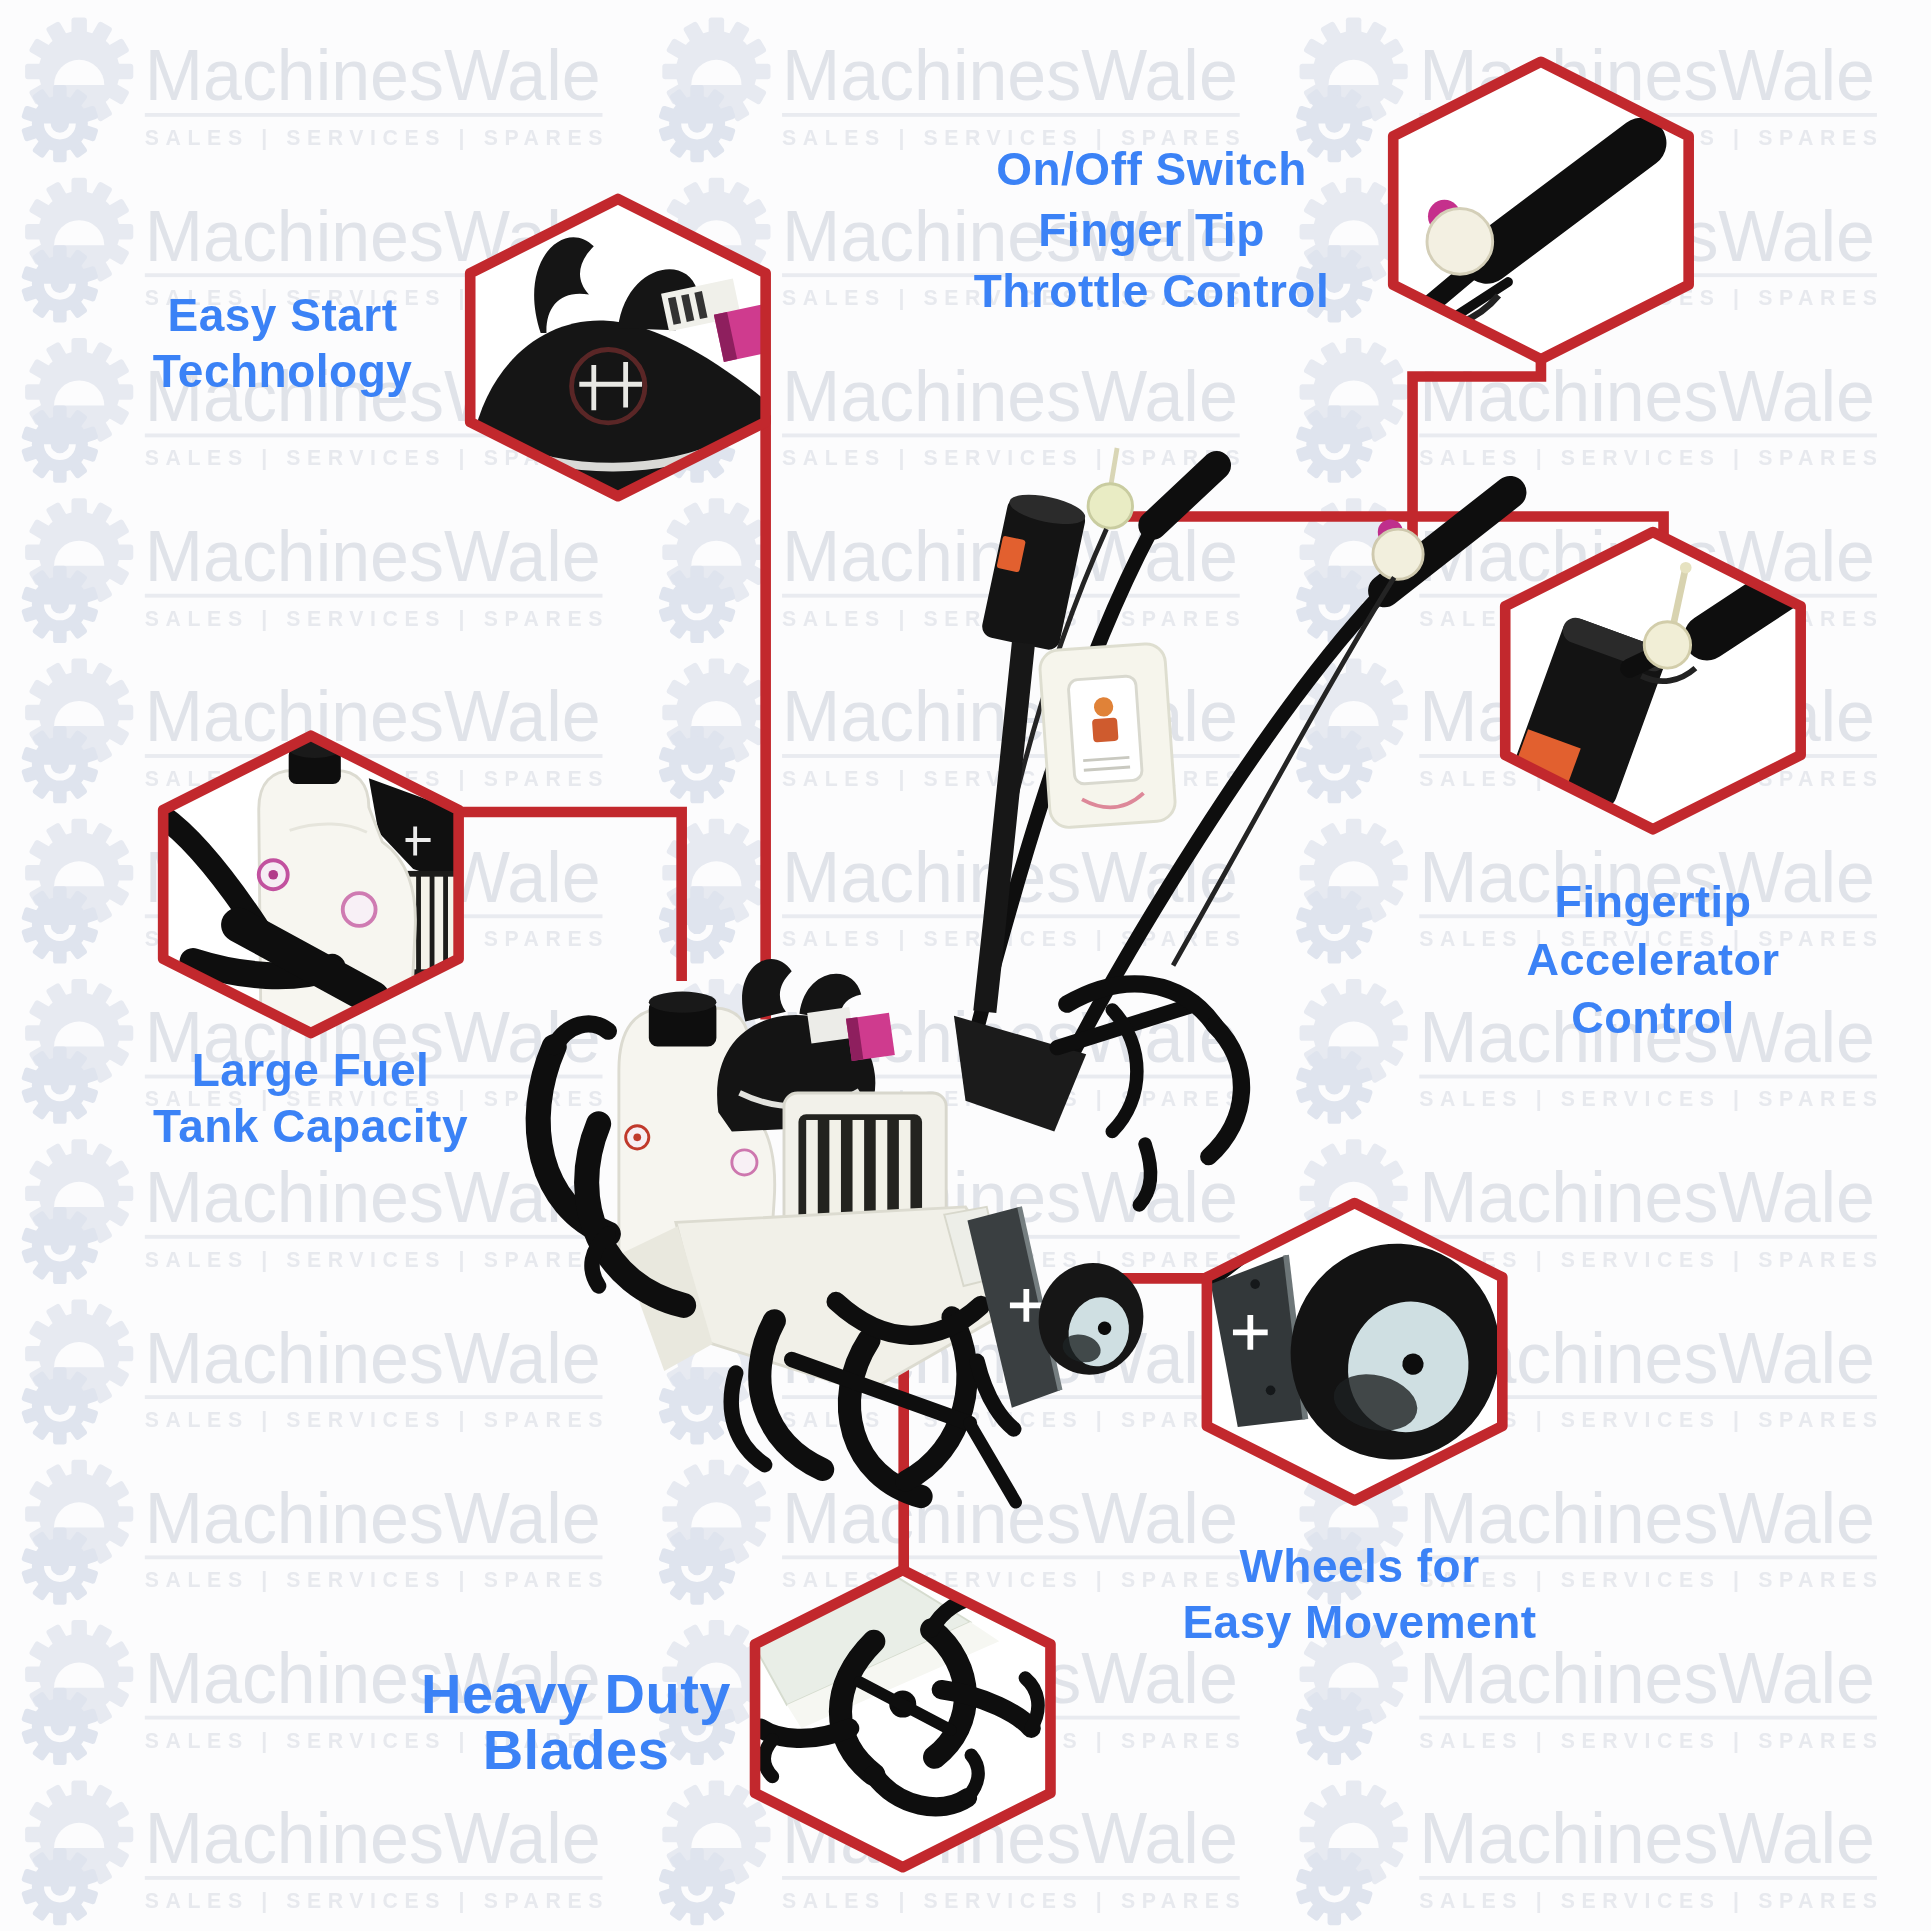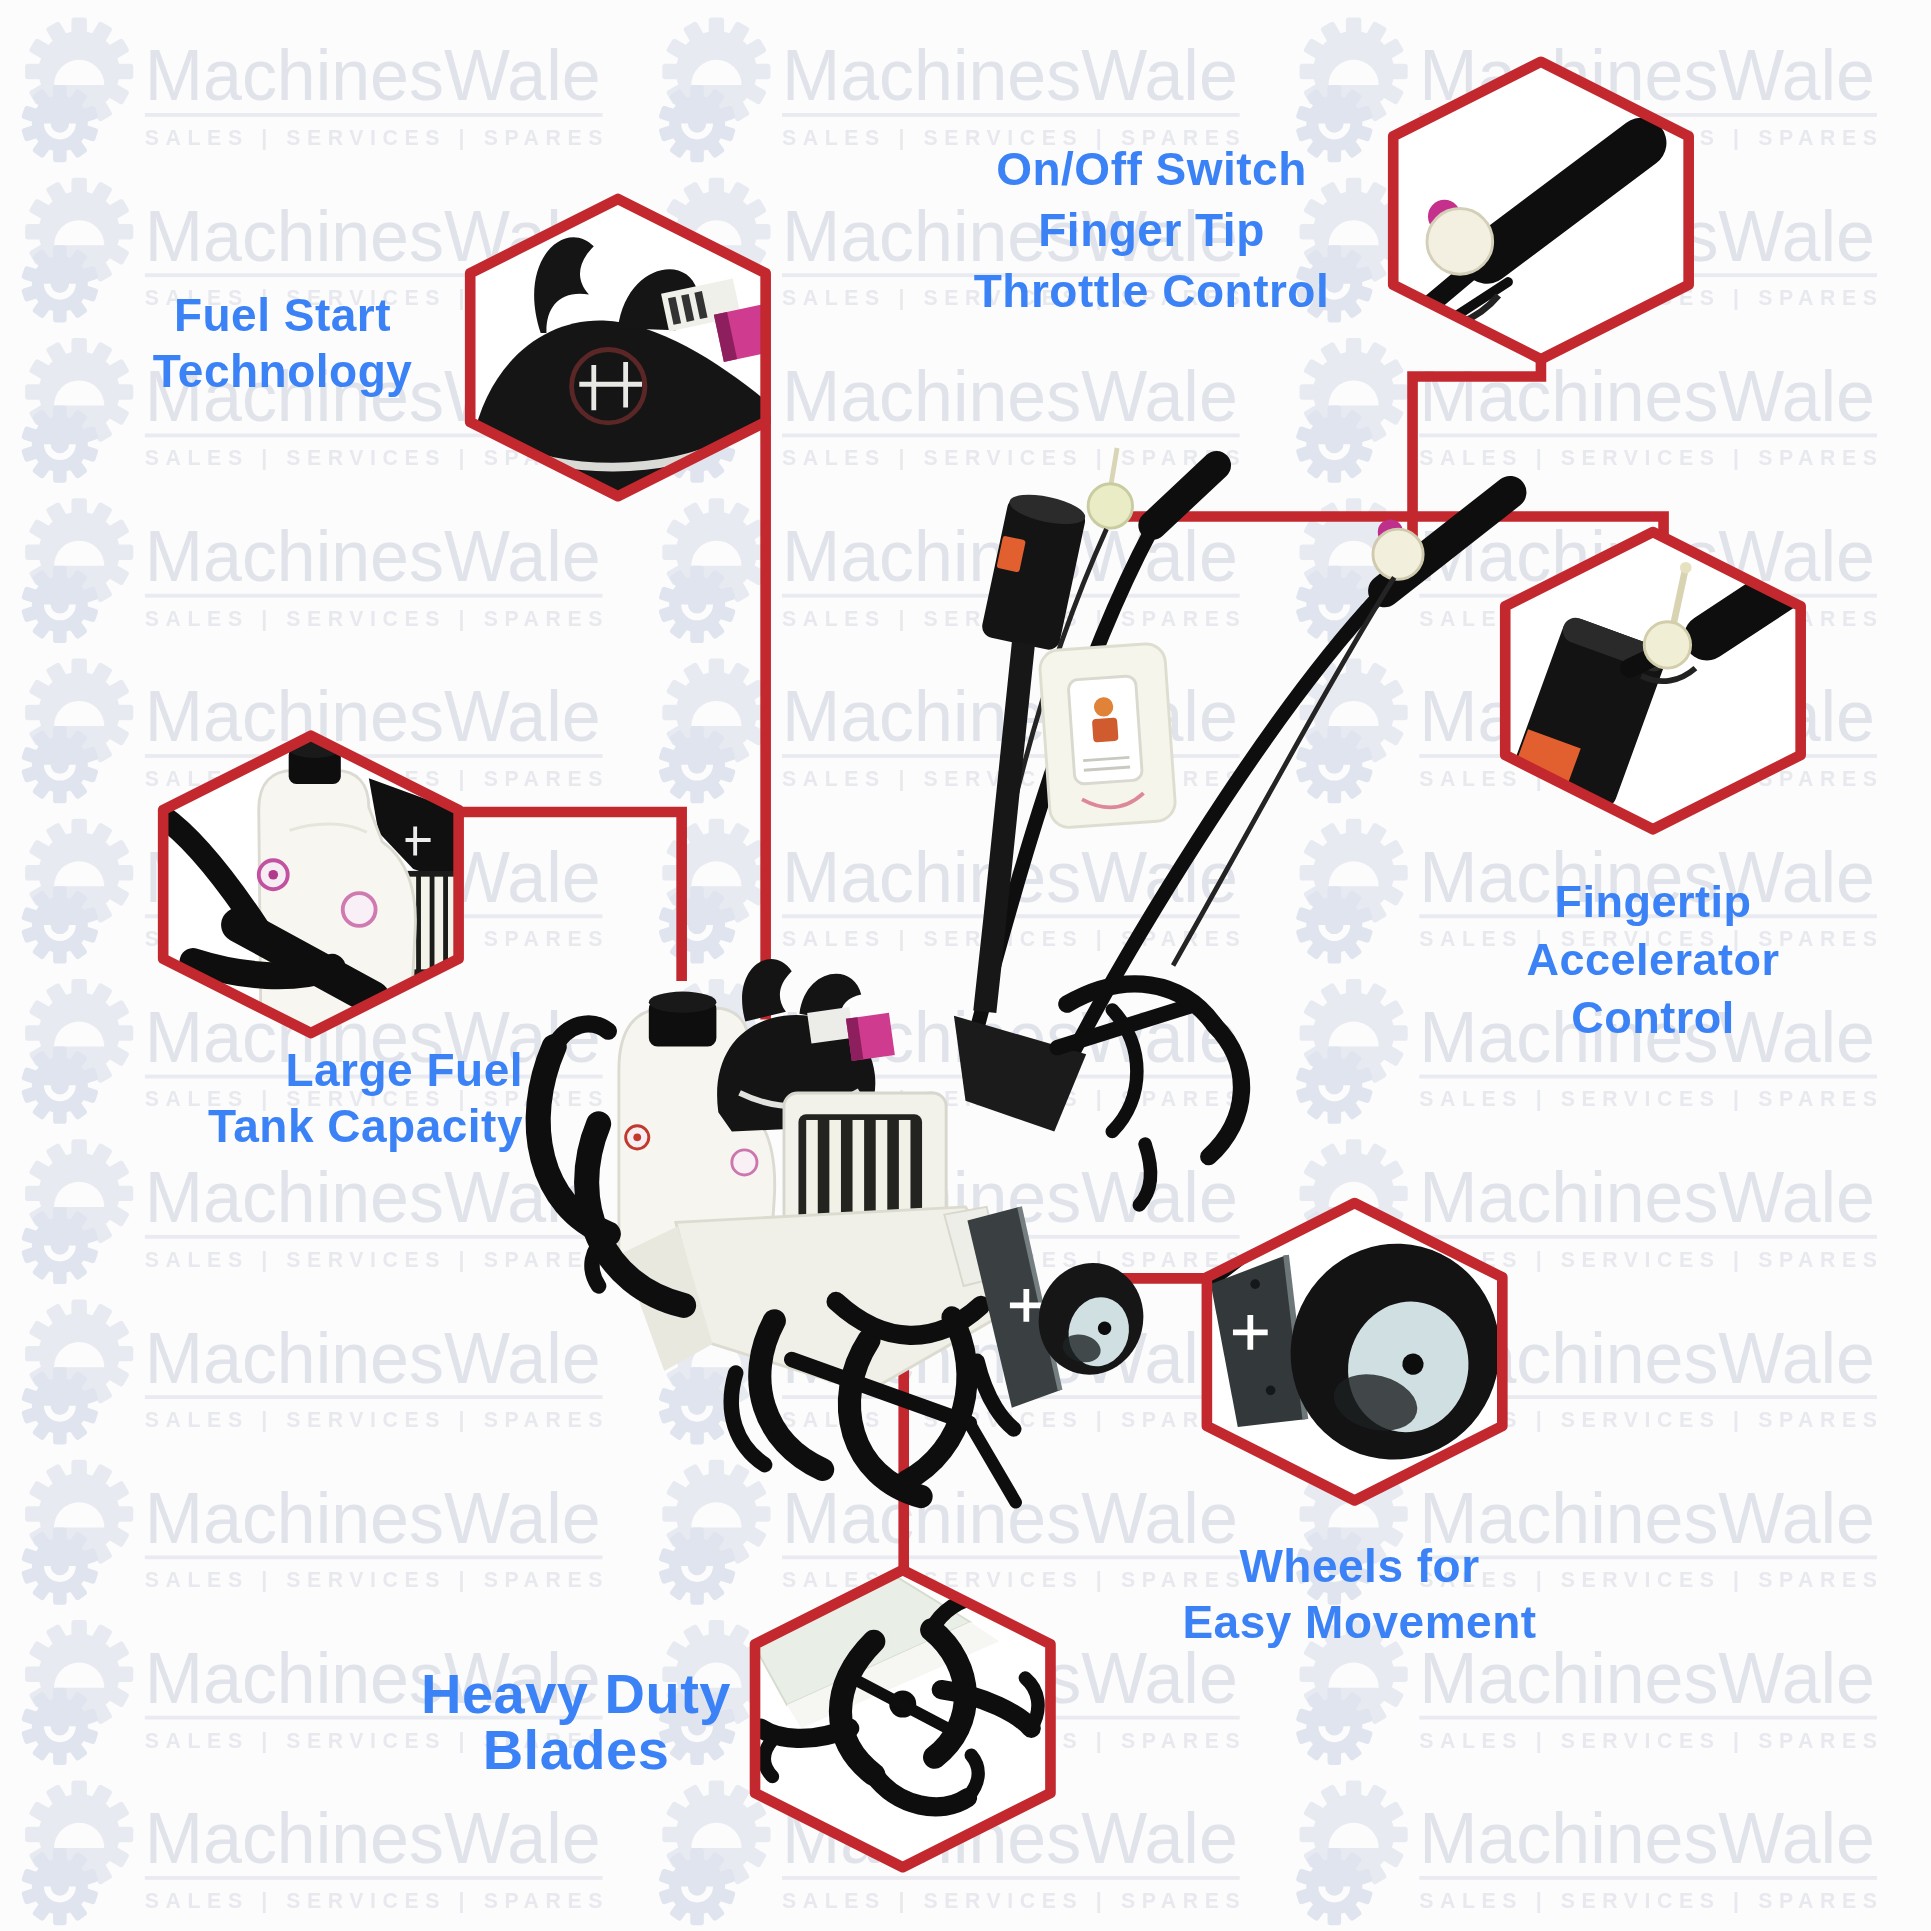--- a/index.html
+++ b/index.html
@@ -365,32 +365,32 @@
         <path class="blk" d="M1002,1862 C1016,1846 1016,1830 1006,1818" stroke-width="14"></path>
         <path class="blk" d="M965,1688 C975,1668 995,1656 1014,1654" stroke-width="16"></path>
         <circle cx="935" cy="1765" r="14" fill="#0d0d0d"></circle>
         <path class="blk" d="M890,1742 L985,1792" stroke-width="12"></path>
       </g>
     </g>
     <polygon class="hexline" points="935,1626 1088,1703 1088,1857 935,1934 782,1857 782,1703"></polygon>
   </g>
 </svg>
 
-<div class="feature-label" style="left:70px;top:287px;width:425px;font-size:46px;line-height:56px;">Fuel Start
+<div class="feature-label" style="left:70px;top:287px;width:425px;font-size:46px;line-height:56px;">Easy Start
 Technology</div>
 
 <div class="feature-label" style="left:910px;top:139px;width:483px;font-size:46px;line-height:61px;">On/Off Switch
 Finger Tip
 Throttle Control</div>
 
 <div class="feature-label" style="left:1460px;top:837px;width:386px;font-size:45px;line-height:58px;margin-top:36px;">Fingertip
 Accelerator
 Control</div>
 
-<div class="feature-label" style="left:98px;top:1042px;width:425px;font-size:46px;line-height:56px;text-align:right;">Large Fuel
+<div class="feature-label" style="left:98px;top:1042px;width:425px;font-size:46px;line-height:56px;">Large Fuel
 Tank Capacity</div>
 
 <div class="feature-label" style="left:1128px;top:1538px;width:463px;font-size:46px;line-height:56px;">Wheels for
 Easy Movement</div>
 
 <div class="feature-label" style="left:383px;top:1666px;width:386px;font-size:56px;line-height:56px;">Heavy Duty
 Blades</div>
 
 
 </body></html>

